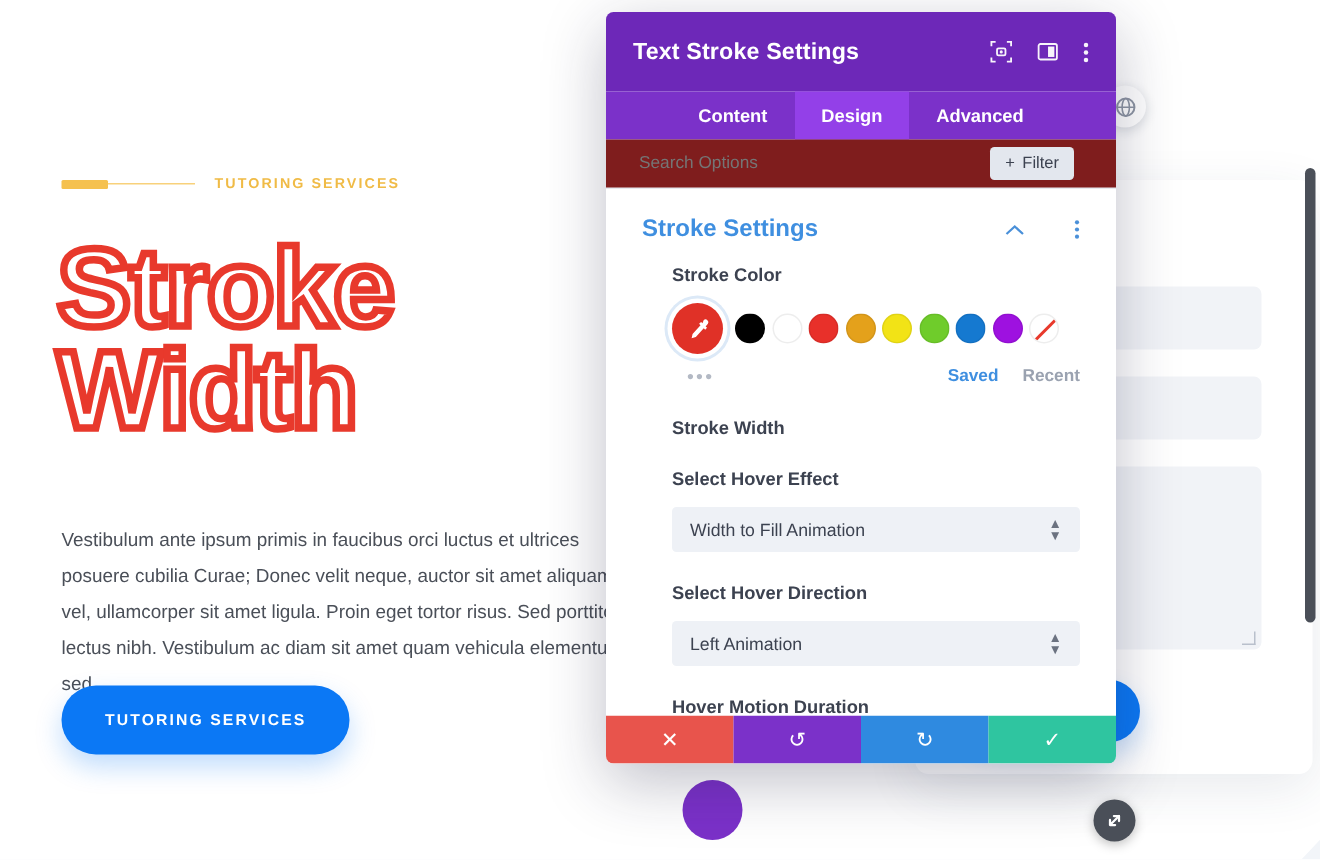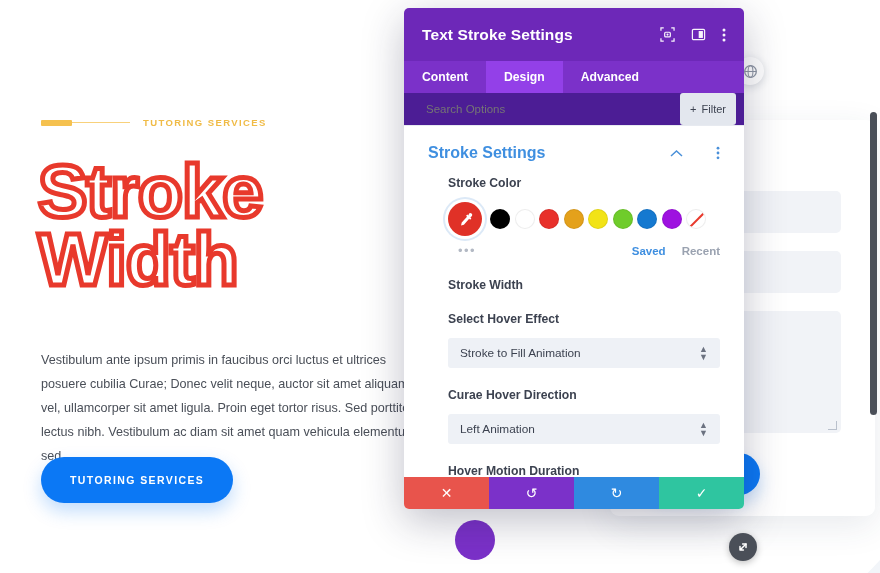--- a/index.html
+++ b/index.html
@@ -145,35 +145,35 @@
   .modal-title {
     font-size: 15.5px; font-weight: 700; flex: 1;
     letter-spacing: .1px;
   }
   .hdr-icons { display: flex; align-items: center; gap: 16px; }
   .hdr-icon { display: flex; cursor: pointer; opacity: .95; }
 
   .tabs {
     background: #7b31c9;
     height: 32px; flex: 0 0 32px;
-    display: flex; align-items: stretch;
+    display: flex; align-items: stretch; justify-content: center;
   }
   .tab {
     padding: 0 18px;
     display: flex; align-items: center;
     color: #fff; font-size: 12.2px; font-weight: 700;
     cursor: pointer;
   }
   .tab.active { background: #9340e8; }
 
   .search-row {
-    background: #4c1d95;
+    background: #7f1d1d;
     height: 33px; flex: 0 0 33px;
-    display: flex; 
-    padding: 0 8px 0 22px;
+    display: flex; align-items: center;
+    padding: 0 28px 0 22px;
     border-bottom: 1px solid #e7eaf0;
   }
   .search-input {
     flex: 1; border: none; background: transparent;
     font-size: 11.5px; color: #8d95a3;
     font-family: inherit; outline: none;
   }
   .filter-btn {
     background: #e3e7ee; border: none; border-radius: 3px;
     padding: 5px 10px; font-size: 11px; color: #3c4250;
@@ -429,27 +429,27 @@
       </div>
     </div>
 
     <div class="group">
       <div class="field-label">Stroke Width</div>
     </div>
 
     <div class="group">
       <div class="field-label">Select Hover Effect</div>
       <div class="select-box">
-        <span class="select-val">Stroke to Fill Animation</span>
+        <span class="select-val">Width to Fill Animation</span>
         <span class="select-arrows">▲<br>▼</span>
       </div>
     </div>
 
     <div class="group">
-      <div class="field-label">Curae Hover Direction</div>
+      <div class="field-label">Select Hover Direction</div>
       <div class="select-box">
         <span class="select-val">Left Animation</span>
         <span class="select-arrows">▲<br>▼</span>
       </div>
     </div>
 
     <div class="group">
       <div class="field-label">Hover Motion Duration</div>
 
     </div>

